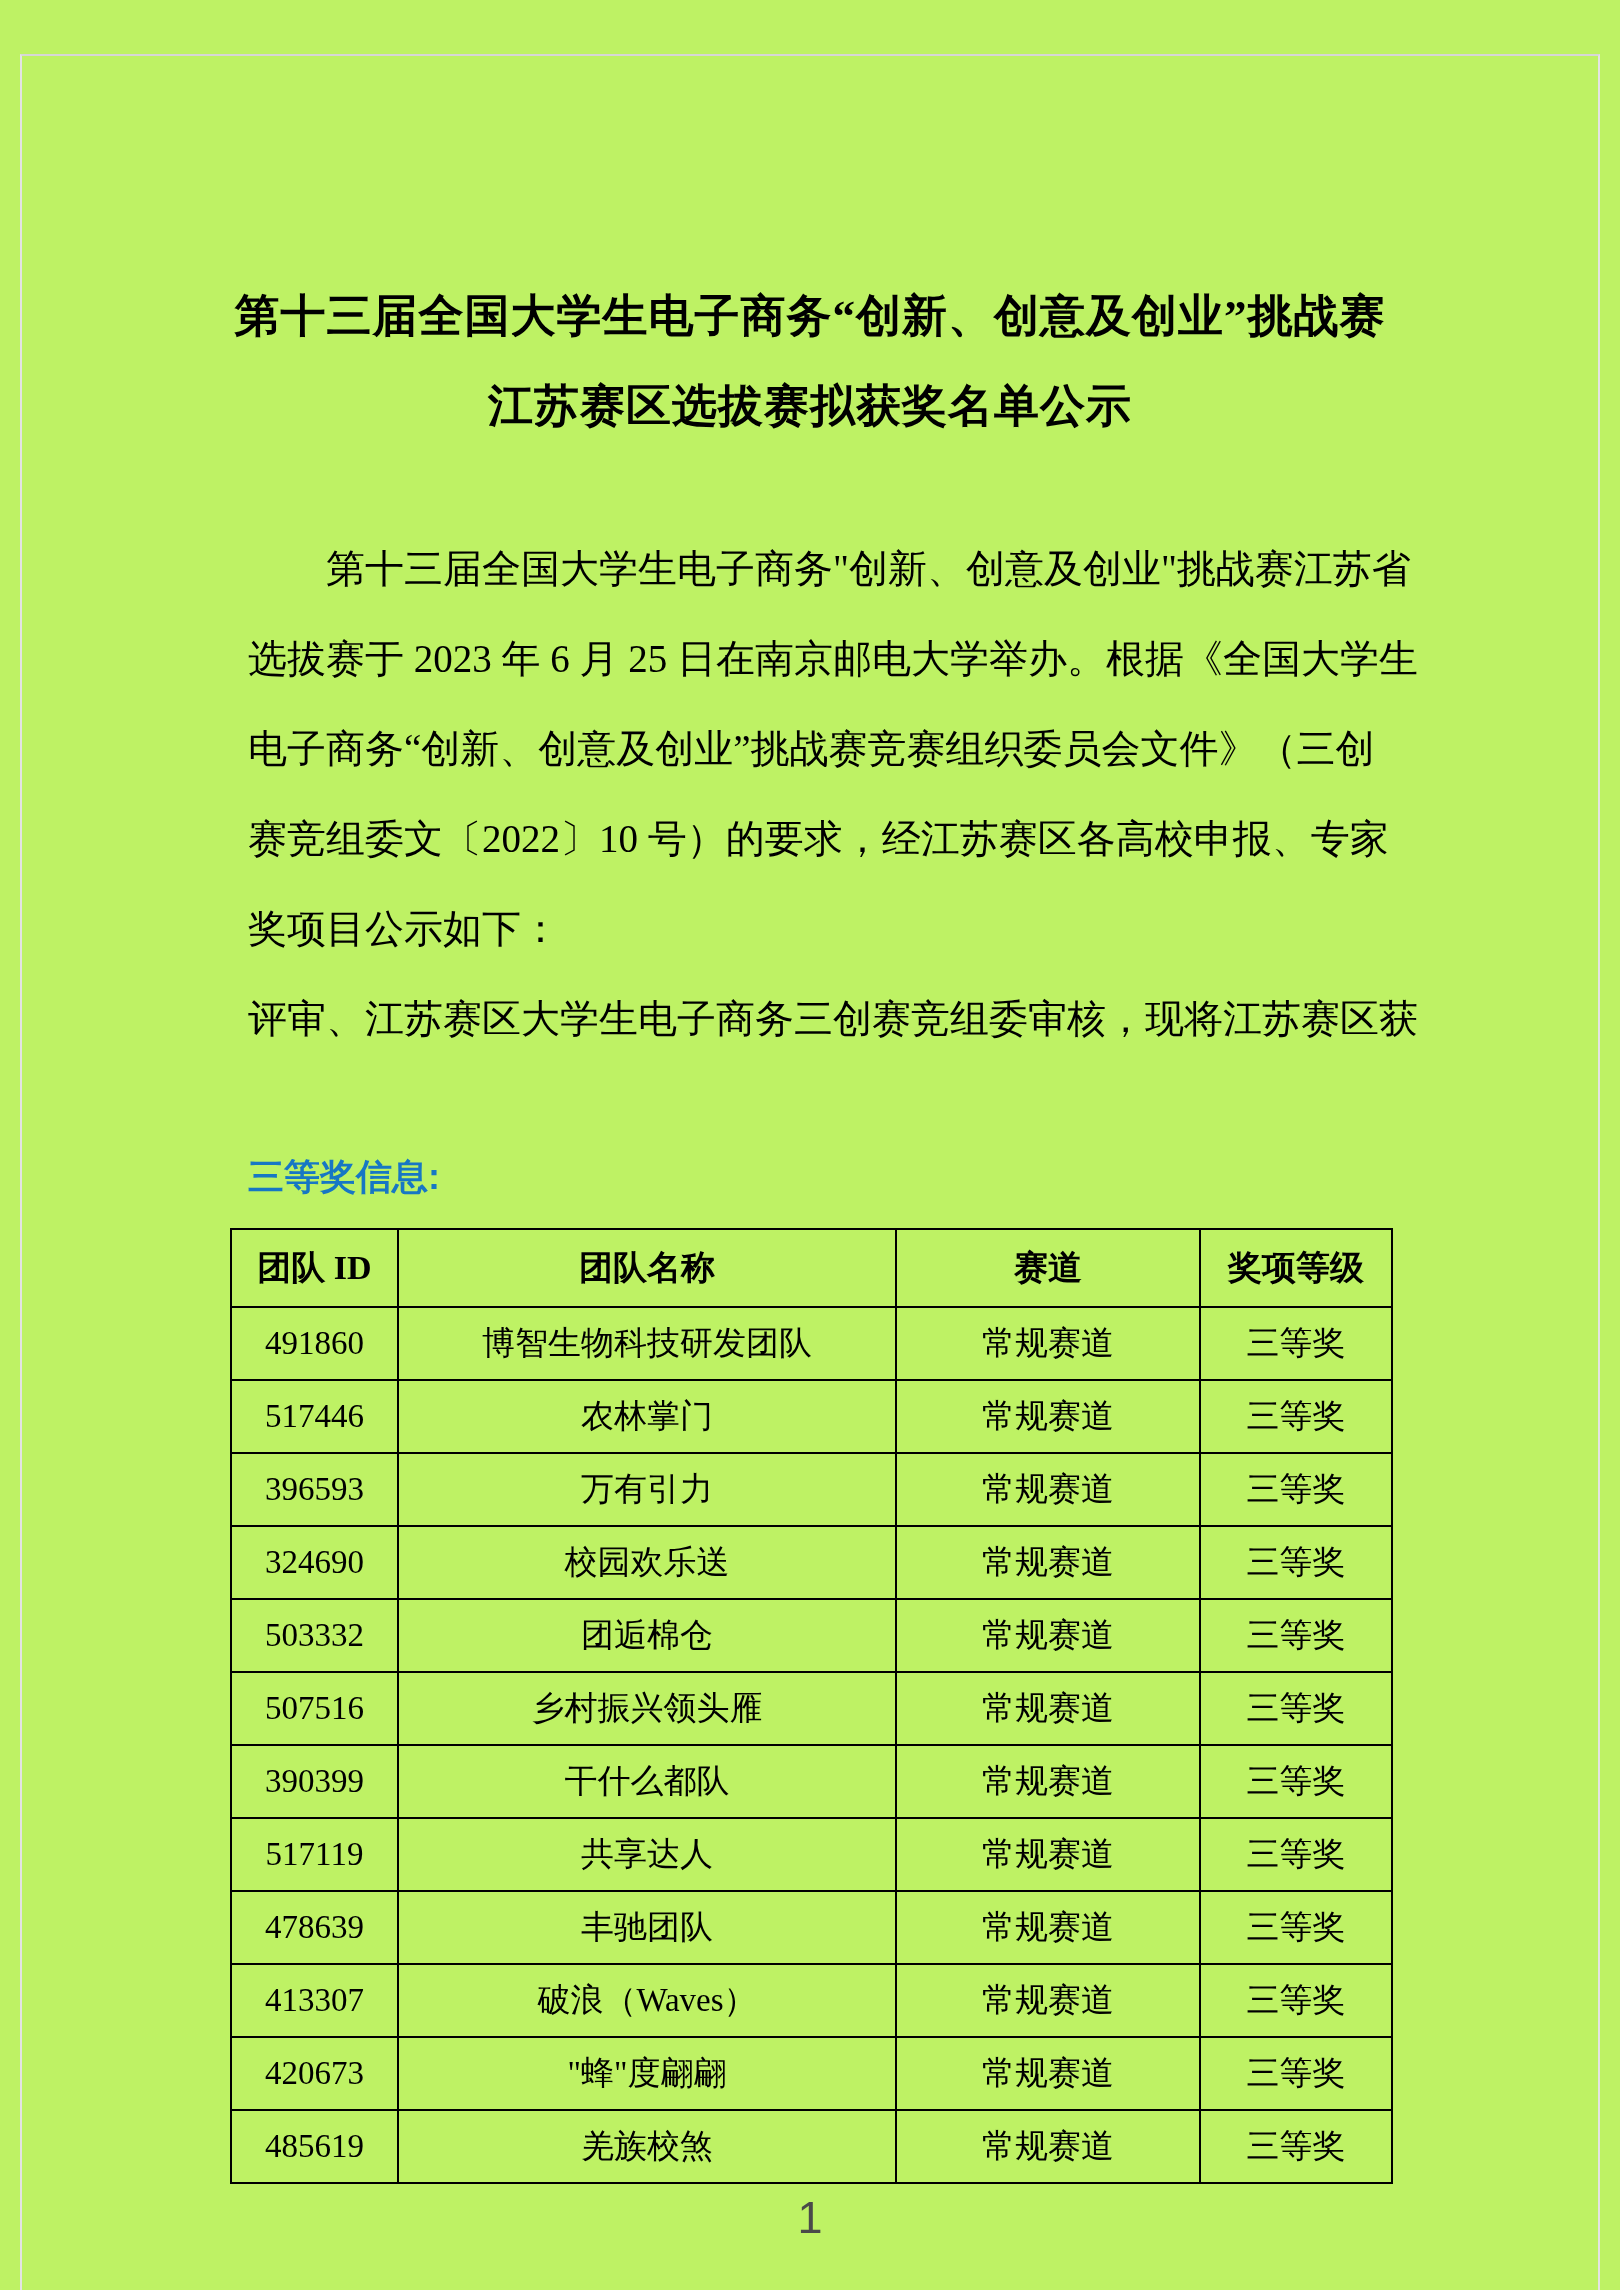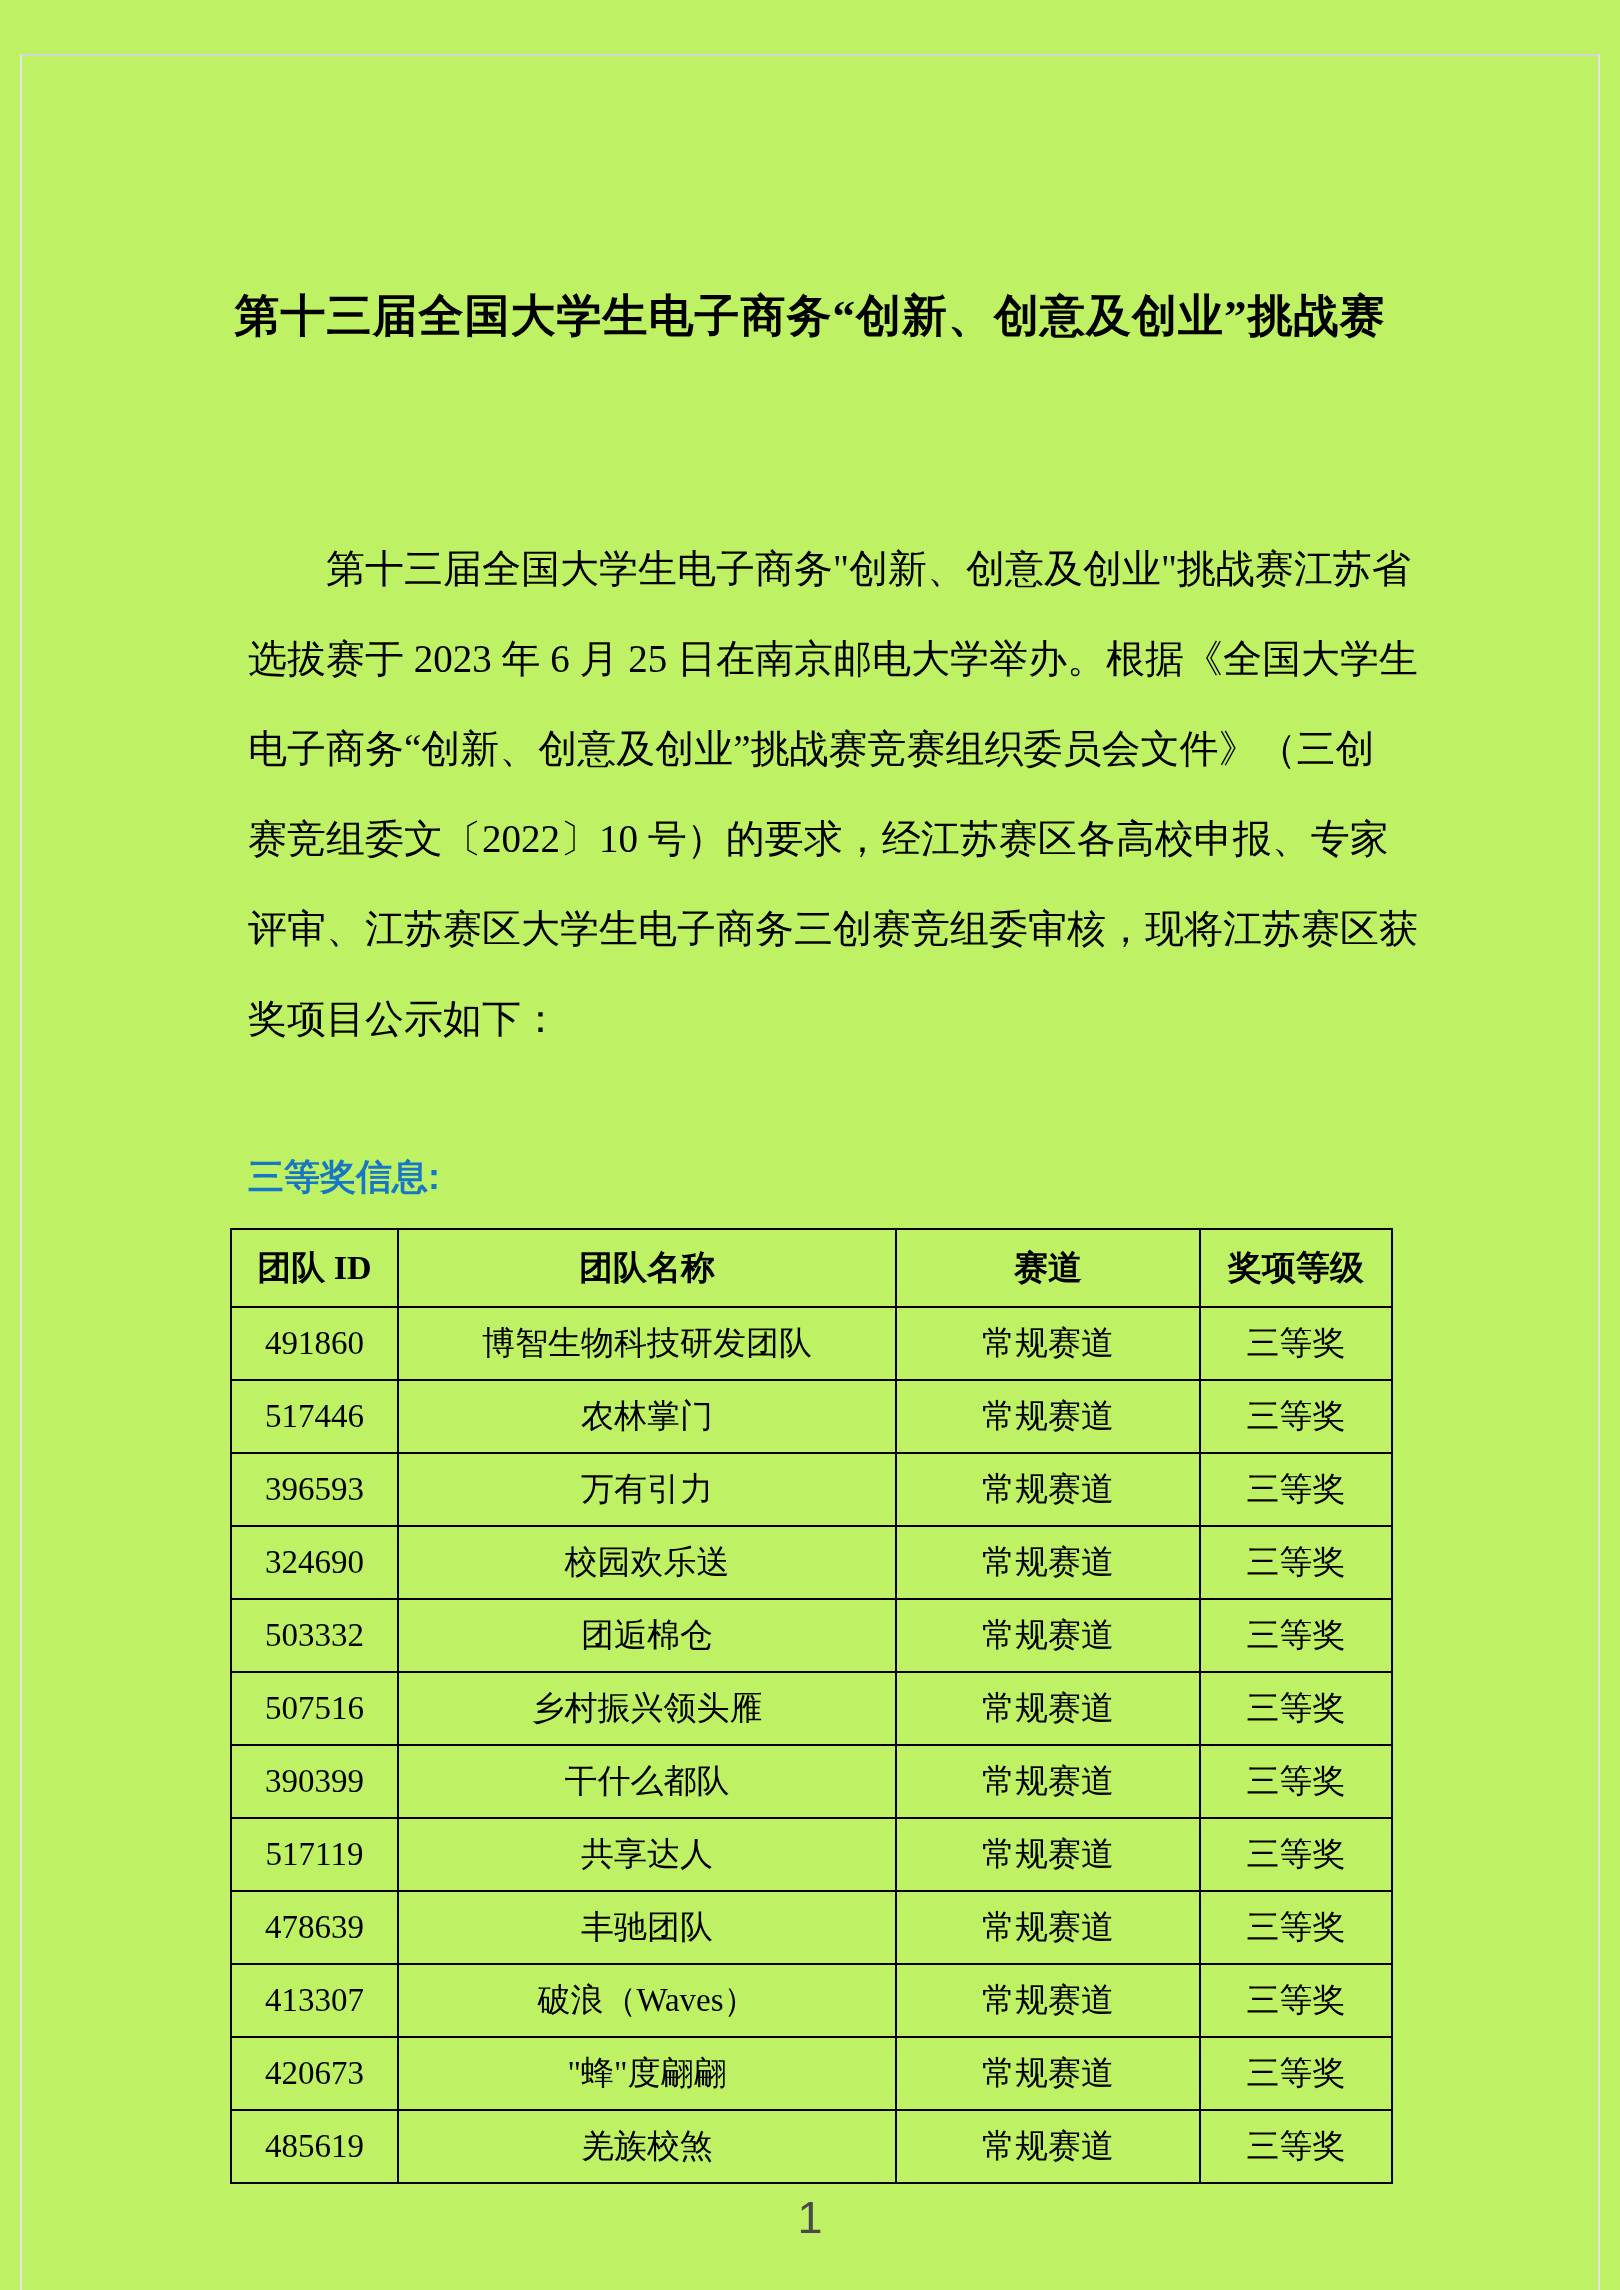--- a/index.html
+++ b/index.html
@@ -84,29 +84,30 @@
   }
 </style>
 </head>
 <body>
 
 <div class="page">
   <div class="sheet-frame"></div>
 
   <div class="title-block">
     <div>第十三届全国大学生电子商务“创新、创意及创业”挑战赛</div>
+    <div>江苏赛区选拔赛拟获奖名单公示</div>
   </div>
 
   <div class="body-block">
     <div class="body-line first">第十三届全国大学生电子商务"创新、创意及创业"挑战赛江苏省</div>
     <div class="body-line">选拔赛于 2023 年 6 月 25 日在南京邮电大学举办。根据《全国大学生</div>
     <div class="body-line">电子商务“创新、创意及创业”挑战赛竞赛组织委员会文件》（三创</div>
     <div class="body-line">赛竞组委文〔2022〕10 号）的要求，经江苏赛区各高校申报、专家</div>
+    <div class="body-line last">奖项目公示如下：</div>
     <div class="body-line">评审、江苏赛区大学生电子商务三创赛竞组委审核，现将江苏赛区获</div>
-    <div class="body-line last">奖项目公示如下：</div>
   </div>
 
   <div class="section-heading" style="color: rgb(23, 119, 196);">三等奖信息:</div>
 
   <table class="award-table">
     <colgroup>
         <col style="width: 167px;">
         <col style="width: 498px;">
         <col style="width: 304px;">
         <col style="width: 192px;">

